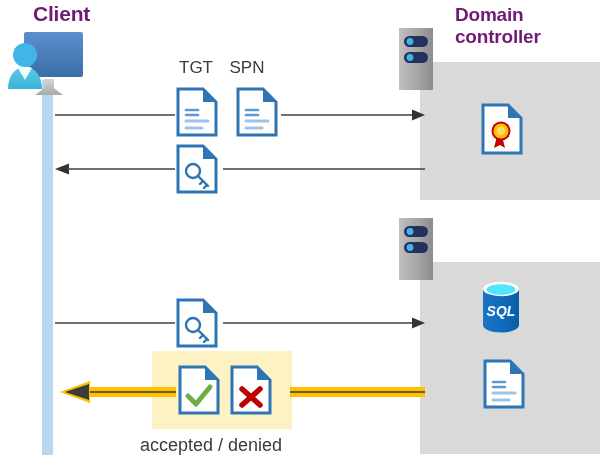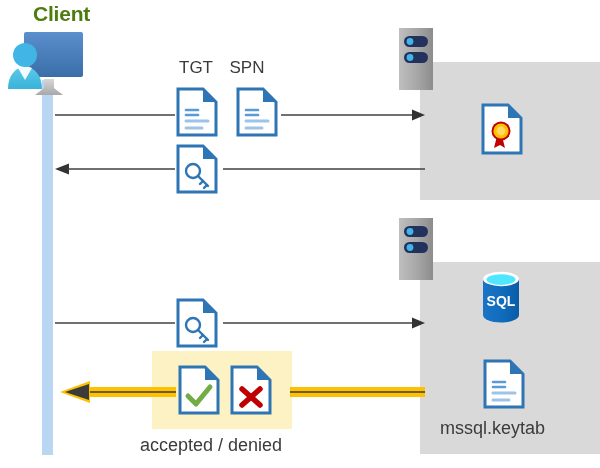--- a/index.html
+++ b/index.html
@@ -15,21 +15,21 @@
     overflow:hidden;
   }
   .abs{position:absolute;}
 
   
   .panel{background:#d9d9d9;}
 
   
   .title{
     font-weight:bold;
-    color:#4d7c0f;
+    color:#701a75;
     letter-spacing:-0.2px;
     line-height:1.18;
     white-space:pre-line;
   }
   .title-client{font-size:21px;}
   .title-dc{font-size:19px;}
   .title-linux{font-size:19px;}
 
   .caption{
     font-size:18px;
@@ -120,20 +120,22 @@
   <div class="abs" style="left:399px;top:218px;width:34px;height:62px;">
     <svg width="34" height="62" viewBox="0 0 34 62">
       <rect x="0" y="0" width="34" height="62" fill="url(#srvGrad)"></rect>
       <rect x="5" y="8" width="24" height="11" rx="5.5" fill="#22325c"></rect>
       <circle cx="11" cy="13.5" r="3.4" fill="#41b6e6"></circle>
       <rect x="5" y="24" width="24" height="11" rx="5.5" fill="#22325c"></rect>
       <circle cx="11" cy="29.5" r="3.4" fill="#41b6e6"></circle>
     </svg>
   </div>
 
+  <div class="abs title title-dc" style="left:455px;top:4px;">Domain
+controller</div>
 
   <div class="abs" style="left:55px;top:108px;width:370px;height:14px;">
     <svg width="370" height="14" viewBox="0 0 370 14">
       <line x1="0" y1="7" x2="120" y2="7" stroke="#404040" stroke-width="1.6"></line>
       <line x1="226" y1="7" x2="360" y2="7" stroke="#404040" stroke-width="1.6"></line>
       <path d="M370 7 L357 1.5 L357 12.5 Z" fill="#333333"></path>
     </svg>
   </div>
 
   <div class="abs doclabel" style="left:172px;top:58px;width:48px;text-align:center;">TGT</div>
@@ -194,21 +196,21 @@
     <svg width="42" height="52" viewBox="0 0 42 52">
       <path d="M2 2 h25 l13 13 v35 h-38 z" fill="#ffffff" stroke="#2e75b6" stroke-width="3"></path>
       <path d="M27 2 v13 h13 z" fill="#2e75b6"></path>
       <path d="M16 33 l-3 12 l6 -3 l5 3 l-3 -12 z" fill="#c00000"></path>
       <circle cx="20" cy="28" r="9.5" fill="#c00000"></circle>
       <circle cx="20" cy="28" r="7.6" fill="#ffc000"></circle>
       <circle cx="20" cy="28" r="4.4" fill="#ffd966"></circle>
     </svg>
   </div>
 
-  <div class="abs" style="left:478px;top:270px;width:46px;height:54px;">
+  <div class="abs" style="left:478px;top:280px;width:46px;height:54px;font-style:italic;">
     <svg width="46" height="54" viewBox="0 0 46 54">
       <defs>
         <linearGradient id="sqlGrad" x1="0" y1="0" x2="1" y2="0">
           <stop offset="0%" stop-color="#1b74c4"></stop>
           <stop offset="55%" stop-color="#0f6cbd"></stop>
           <stop offset="100%" stop-color="#0a5ba5"></stop>
         </linearGradient>
       </defs>
       <path d="M5 9 v36 c0 4.3 8 7.5 18 7.5 c10 0 18 -3.2 18 -7.5 v-36 z" fill="url(#sqlGrad)"></path>
       <ellipse cx="23" cy="9" rx="18" ry="7.2" fill="#ffffff"></ellipse>
@@ -225,21 +227,20 @@
         <line x1="10" y1="23" x2="22" y2="23"></line>
         <line x1="10" y1="28" x2="22" y2="28"></line>
       </g>
       <g stroke="#9dc3e6" stroke-width="3" stroke-linecap="round">
         <line x1="10" y1="34" x2="32" y2="34"></line>
         <line x1="10" y1="41" x2="26" y2="41"></line>
       </g>
     </svg>
   </div>
 
-  <div class="abs filelabel" style="left:440px;top:418px;">mssql.keytab</div>
 
   <div class="abs" style="left:55px;top:316px;width:370px;height:14px;">
     <svg width="370" height="14" viewBox="0 0 370 14">
       <line x1="0" y1="7" x2="120" y2="7" stroke="#404040" stroke-width="1.6"></line>
       <line x1="168" y1="7" x2="360" y2="7" stroke="#404040" stroke-width="1.6"></line>
       <path d="M370 7 L357 1.5 L357 12.5 Z" fill="#333333"></path>
     </svg>
   </div>
 
   <div class="abs" style="left:176px;top:298px;width:42px;height:50px;">

